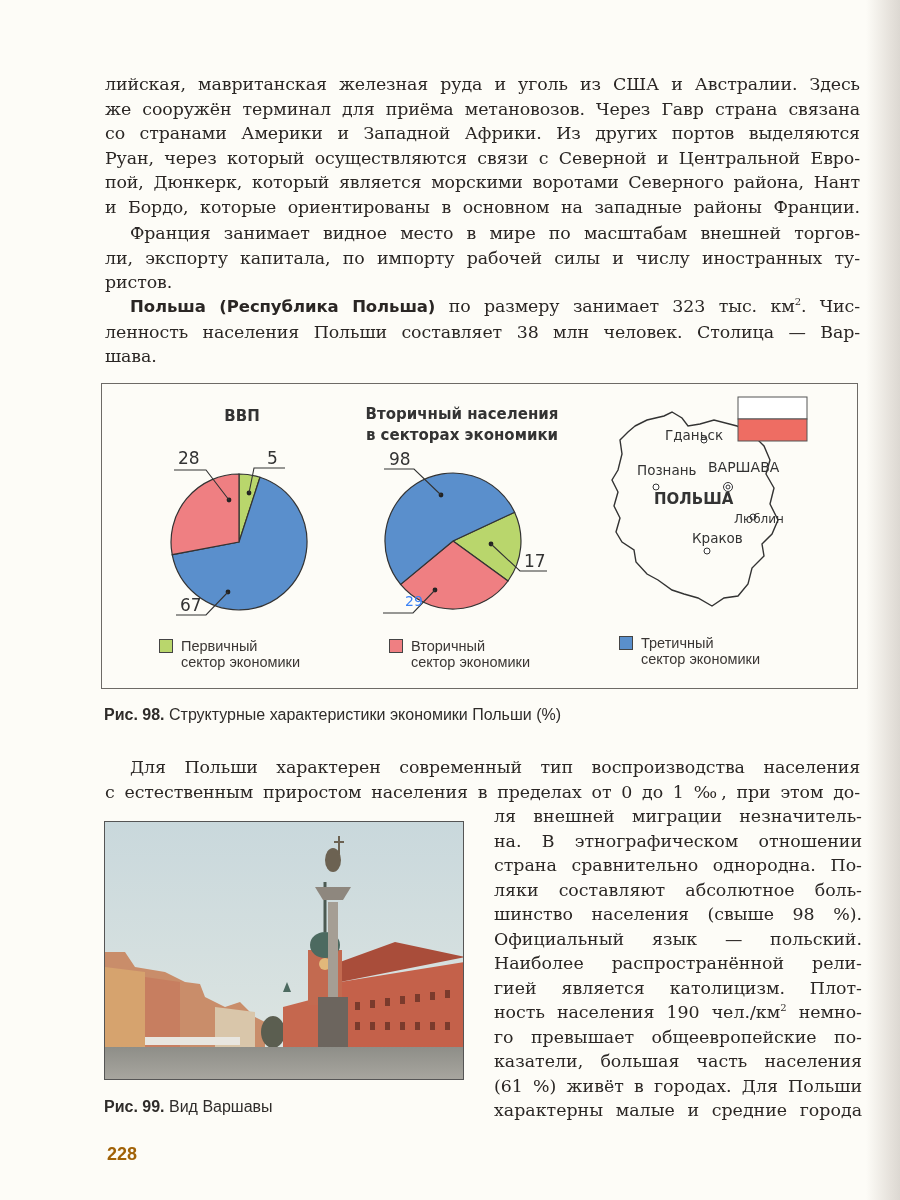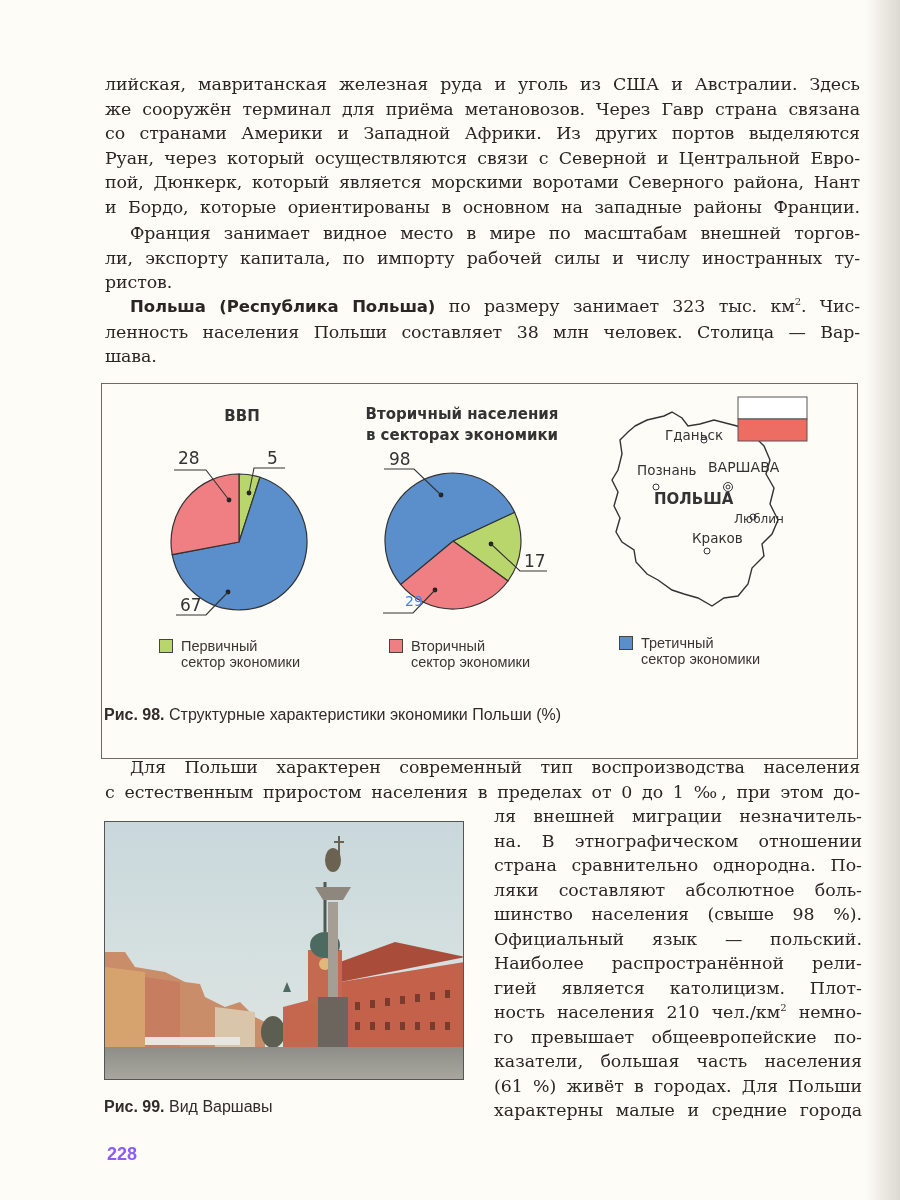--- a/index.html
+++ b/index.html
@@ -18,21 +18,21 @@
     font-size: 17.4px; line-height: 24.5px; text-align: justify;
     letter-spacing: -0.1px;
   }
   .para .line { display: block; text-align: justify; text-align-last: justify; white-space: nowrap; }
   .para .line.last { text-align-last: left; }
   .para .indent { padding-left: 25px; }
   .bold-sans { font-family: "DejaVu Sans", "Liberation Sans", sans-serif; font-weight: bold; font-size: 16.5px; }
   sup { font-size: 10px; line-height: 0; vertical-align: 7px; }
 
   .figure-box {
-    position: absolute; left: 101px; top: 383px; width: 757px; height: 376px;
+    position: absolute; left: 101px; top: 383px; width: 757px; height: 306px;
     border: 1.4px solid #6d6a66; box-sizing: border-box; background: #fdfcf7;
   }
   .sans { font-family: "DejaVu Sans", "Liberation Sans", sans-serif; }
   .chart-title {
     position: absolute; font-family: "DejaVu Sans", "Liberation Sans", sans-serif;
     font-weight: bold; font-size: 15px; color: #333; text-align: center; line-height: 21px;
   }
   .legend-item { position: absolute; font-family: "Liberation Sans", "DejaVu Sans", sans-serif; font-size: 14.5px; color: #3a3634; line-height: 21px; }
   .legend-swatch { position: absolute; left: 0; top: 3px; width: 14px; height: 14px; border: 1.2px solid #444; box-sizing: border-box; }
   .legend-text { position: absolute; left: 22px; top: 0; white-space: nowrap; }
@@ -45,21 +45,21 @@
   .caption b { font-weight: bold; }
 
   .photo {
     position: absolute; left: 104px; top: 821px; width: 360px; height: 259px;
     border: 1.4px solid #555; box-sizing: border-box; overflow: hidden;
   }
   .right-col { position: absolute; left: 494px; width: 368px; font-size: 17.4px; line-height: 24.5px; }
   .right-col .line { display: block; text-align: justify; text-align-last: justify; white-space: nowrap; }
   .page-number {
     position: absolute; left: 107px; top: 1144px;
-    font-family: "Liberation Sans", "DejaVu Sans", sans-serif; font-weight: bold; font-size: 18px; color: #8b5cf6;
+    font-family: "Liberation Sans", "DejaVu Sans", sans-serif; font-weight: bold; font-size: 18px; color: #a16207;
   }
 </style>
 </head>
 <body>
 
 <div class="page-shadow"></div>
 
 <div class="para" style="top:72px;">
   <span class="line">лийская, мавританская железная руда и уголь из США и Австралии. Здесь</span>
   <span class="line">же сооружён терминал для приёма метановозов. Через Гавр страна связана</span>
@@ -239,21 +239,21 @@
 
 <div class="right-col" style="top:804px;">
   <span class="line">ля внешней миграции незначитель-</span>
   <span class="line">на. В этнографическом отношении</span>
   <span class="line">страна сравнительно однородна. По-</span>
   <span class="line">ляки составляют абсолютное боль-</span>
   <span class="line">шинство населения (свыше 98 %).</span>
   <span class="line">Официальный язык — польский.</span>
   <span class="line">Наиболее распространённой рели-</span>
   <span class="line">гией является католицизм. Плот-</span>
-  <span class="line"><span>ность населения 210 чел./км</span><sup>2</sup><span> немно-</span></span>
+  <span class="line"><span>ность населения 190 чел./км</span><sup>2</sup><span> немно-</span></span>
   <span class="line">го превышает общеевропейские по-</span>
   <span class="line">казатели, большая часть населения</span>
   <span class="line">(61 %) живёт в городах. Для Польши</span>
   <span class="line">характерны малые и средние города</span>
 </div>
 
 <div class="caption" style="left:104px; top:1098px;"><b>Рис. 99.</b><span> Вид Варшавы</span></div>
 
 <div class="page-number">228</div>
 

